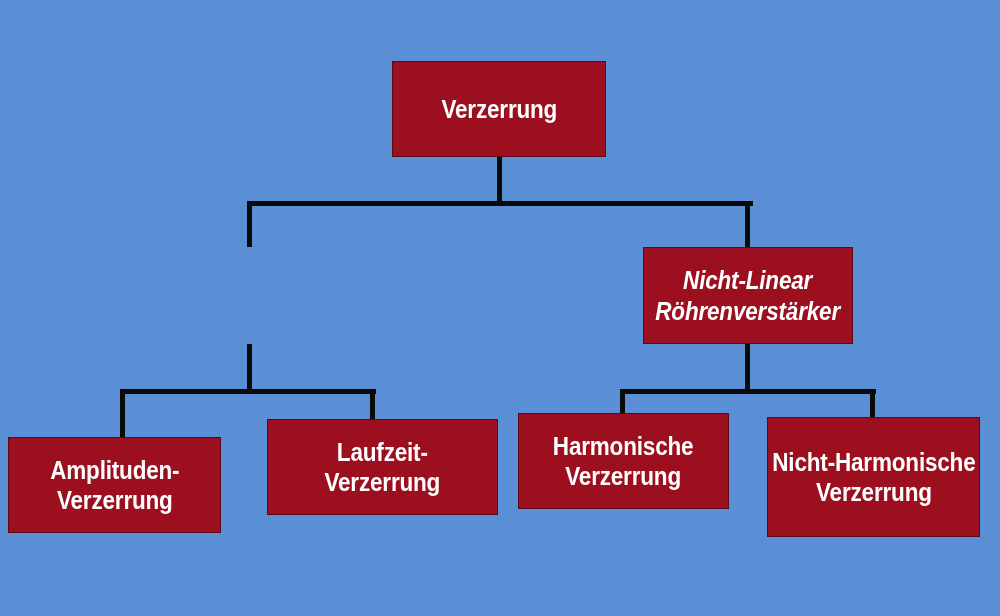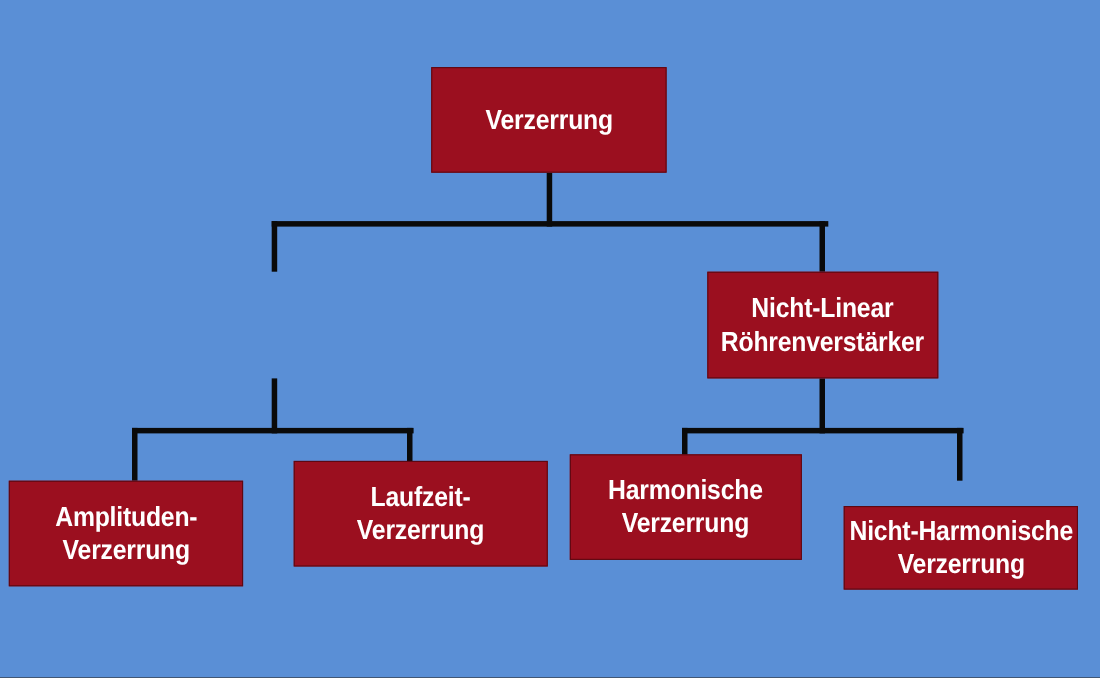--- a/index.html
+++ b/index.html
@@ -37,25 +37,25 @@
     font-size: 25px;
     line-height: 1.22;
     letter-spacing: -0.2px;
     white-space: nowrap;
   }
   .seg { position: absolute; background: var(--line); }
 
   
   .n-root        { left: 392px; top:  61px; width: 214px; height:  96px; }
   .n-linear      { left: 144px; top: 247px; width: 211px; height:  97px; }
-  .n-nlinear     { left: 643px; top: 247px; width: 210px; height:  97px; }
+  .n-nlinear     { left: 643px; top: 247px; width: 210px; height:  97px; font-style: italic; }
   .n-amp         { left:  8px; top: 437px; width: 213px; height:  96px; }
   .n-lauf        { left: 267px; top: 419px; width: 231px; height:  96px; }
   .n-harm        { left: 518px; top: 413px; width: 211px; height:  96px; }
-  .n-nharm       { left: 767px; top: 460px; width: 213px; height:  76px; }
+  .n-nharm       { left: 767px; top: 417px; width: 213px; height:  120px; }
 
   
   .s-root-stem   { left: 497px; top: 157px; width:   5px; height: 49px; }
   .s-l2-rail     { left: 247px; top: 201px; width: 506px; height:  5px; }
   .s-l2-left     { left: 247px; top: 201px; width:   5px; height: 46px; }
   .s-l2-right    { left: 745px; top: 201px; width:   5px; height: 46px; }
 
   .s-lin-stem    { left: 247px; top: 344px; width:   5px; height: 50px; }
   .s-lin-rail    { left: 120px; top: 389px; width: 256px; height:  5px; }
   .s-lin-dl      { left: 120px; top: 389px; width:   5px; height: 48px; }

